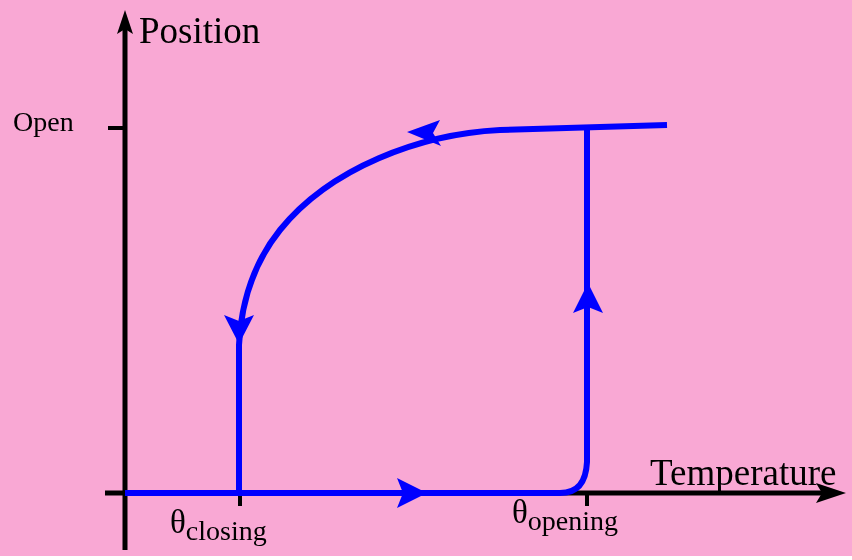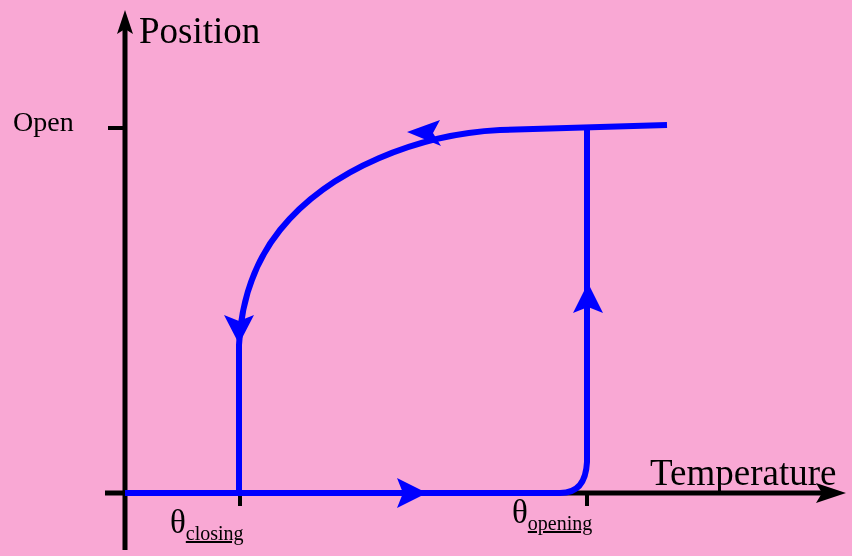--- a/index.html
+++ b/index.html
@@ -47,25 +47,24 @@
   }
   .lbl-closed {
     left: 6px;
     top: 471px;
     font-size: 36px;
   }
   .lbl-theta {
     font-size: 33px;
   }
   .lbl-theta .sub {
-    font-size: 20px;
+    font-size: 28px;
     position: relative;
     top: 7px;
     left: 0px;
-    text-decoration: underline;
   }
   .lbl-theta-closing {
     left: 170px;
     top: 506px;
   }
   .lbl-theta-opening {
     left: 512px;
     top: 496px;
   }
 </style>

